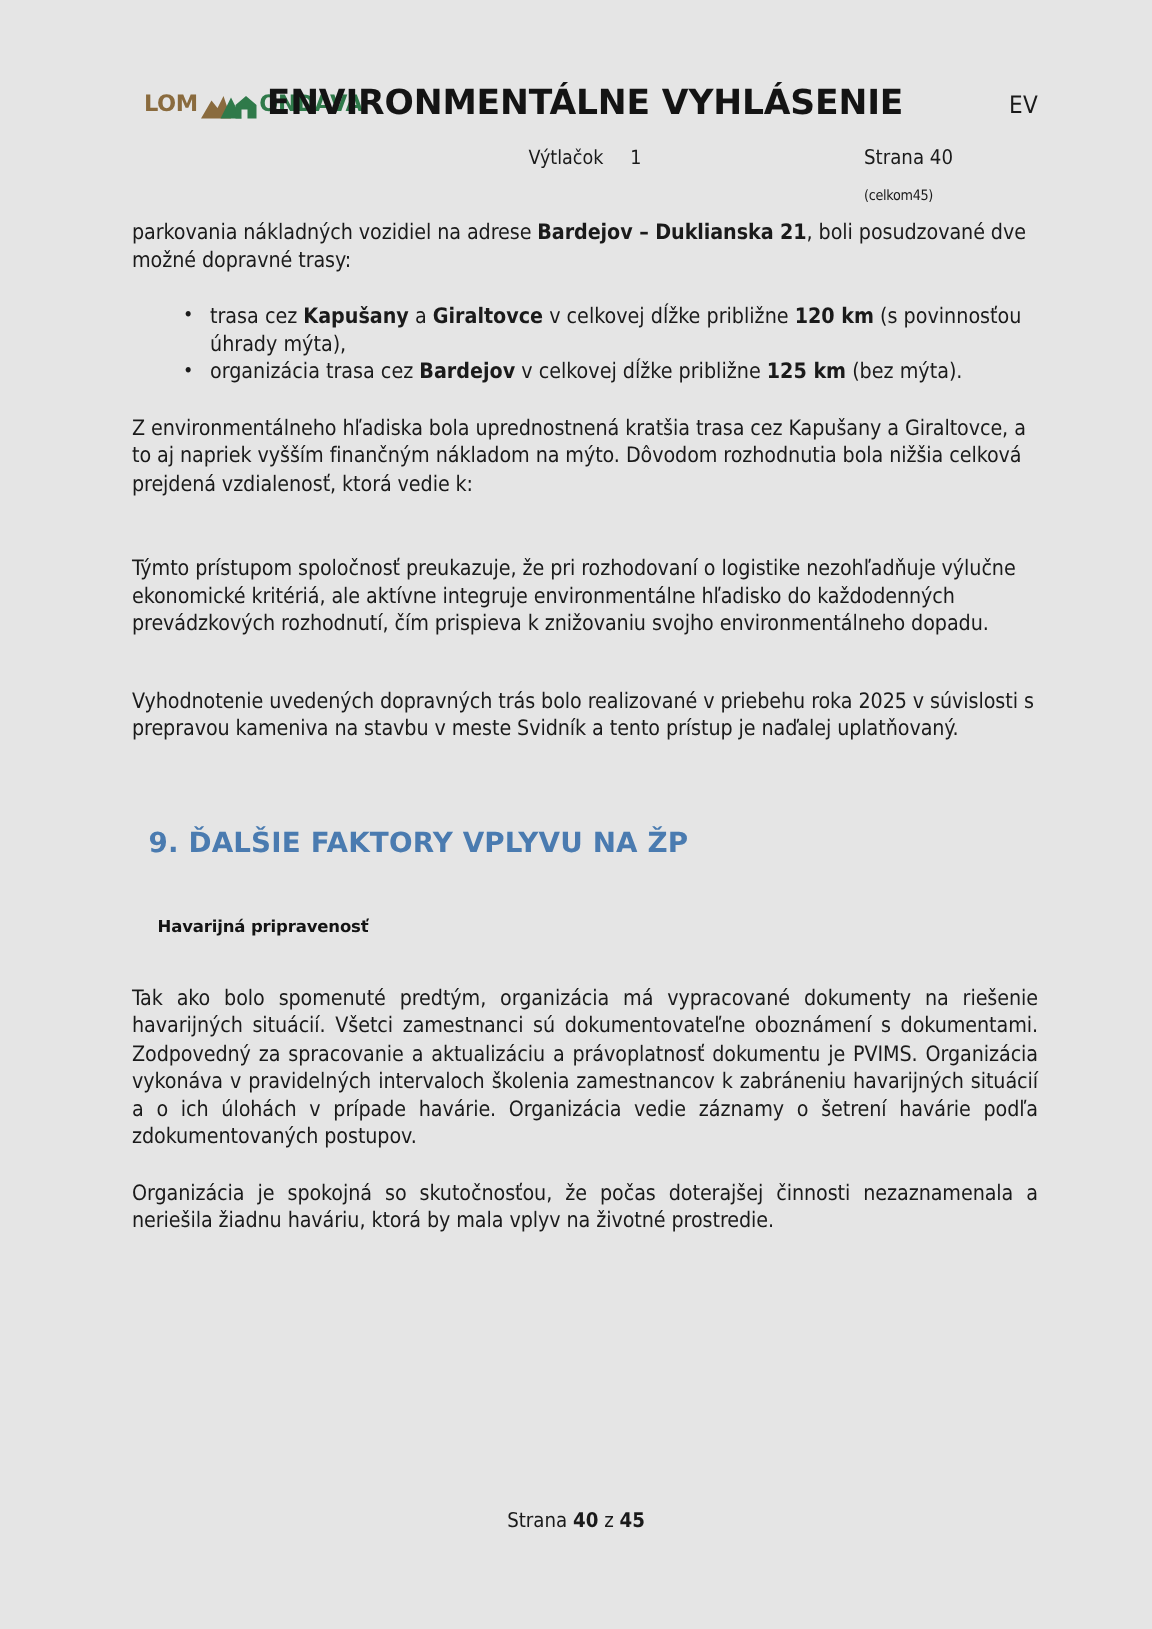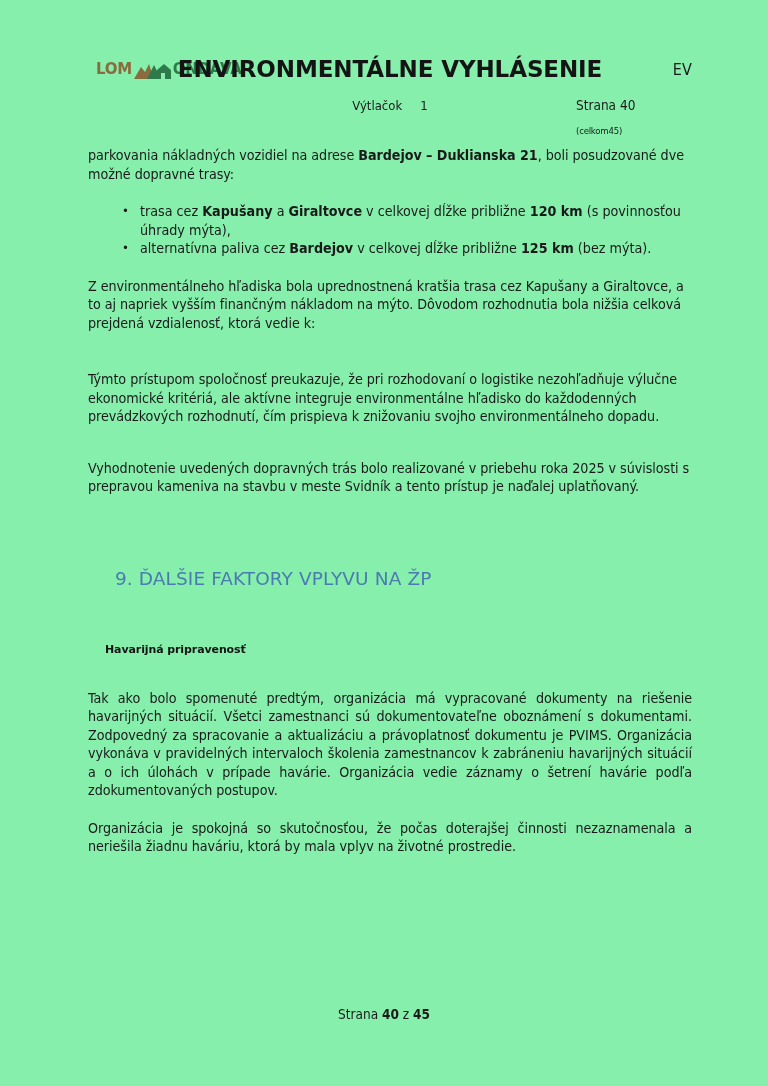--- a/index.html
+++ b/index.html
@@ -13,21 +13,21 @@
     height: 1086px;
     position: relative;
     font-family: "DejaVu Sans Condensed", "Liberation Sans", sans-serif;
     color: #1a1a1a;
     overflow: hidden;
   }
 
   .page {
     position: absolute;
     inset: 0;
-    background: #86efac;
+    background: #e5e5e5;
   }
 
   
   .header {
     position: absolute;
     left: 88px;
     top: 52px;
     width: 604px;
     height: 86px;
   }
@@ -155,24 +155,24 @@
     font-size: 13px;
     color: #1a1a1a;
   }
 
   sub {
     font-size: 0.72em;
     vertical-align: -0.22em;
   }
 
   h2.section {
-    margin: 16px;
+    margin: 0;
     padding-left: 11px;
     font-family: "DejaVu Sans", "Liberation Sans", sans-serif;
-    font-weight: normal;
+    font-weight: bold;
     font-size: 18.5px;
     letter-spacing: 0.1px;
     color: #4a7bb0;
   }
 
   h3.subhead {
     margin: 12px;
     font-family: "DejaVu Sans", "Liberation Sans", sans-serif;
     font-weight: bold;
     font-size: 11px;
@@ -231,21 +231,21 @@
   </div>
 
   <div class="content">
 
     <p class="para"><span>parkovania nákladných vozidiel na adrese </span><b>Bardejov – Duklianska 21</b><span>, boli posudzované dve možné dopravné trasy:</span></p>
 
     <div class="gap-md"></div>
 
     <ul class="blist">
       <li><span>trasa cez </span><b>Kapušany</b><span> a </span><b>Giraltovce</b><span> v celkovej dĺžke približne </span><b>120 km</b><span> (s povinnosťou úhrady mýta),</span></li>
-      <li><span>alternatívna paliva cez </span><b>Bardejov</b><span> v celkovej dĺžke približne </span><b>125 km</b><span> (bez mýta).</span></li>
+      <li><span>organizácia trasa cez </span><b>Bardejov</b><span> v celkovej dĺžke približne </span><b>125 km</b><span> (bez mýta).</span></li>
     </ul>
 
     <div class="gap-md"></div>
 
     <p class="para">Z environmentálneho hľadiska bola uprednostnená kratšia trasa cez Kapušany a Giraltovce, a to aj napriek vyšším finančným nákladom na mýto. Dôvodom rozhodnutia bola nižšia celková prejdená vzdialenosť, ktorá vedie k:</p>
 
     <div class="gap-md"></div>
 
 
     <div class="gap-md"></div>

